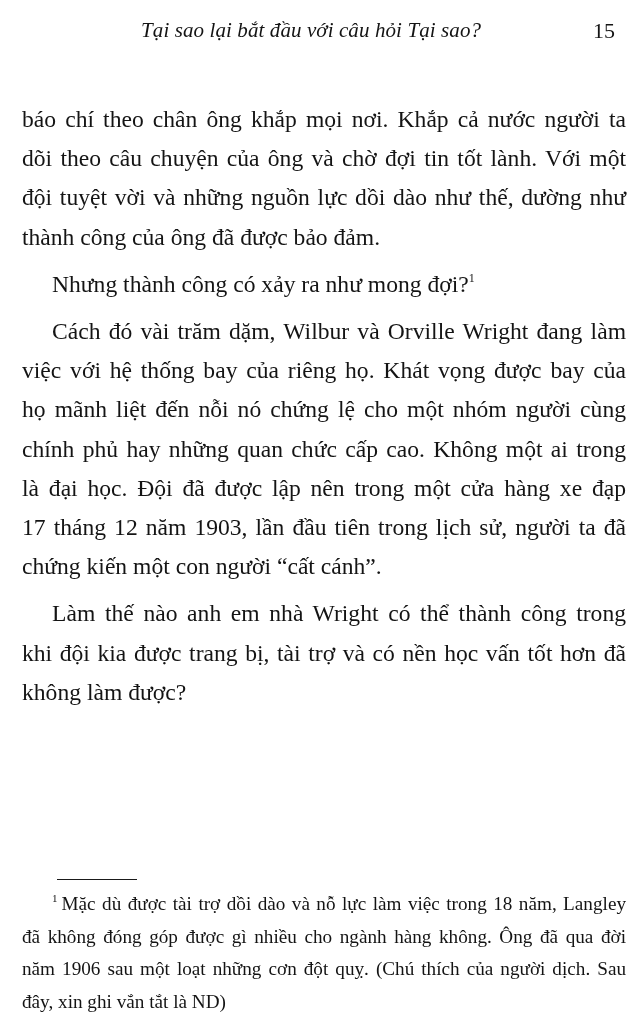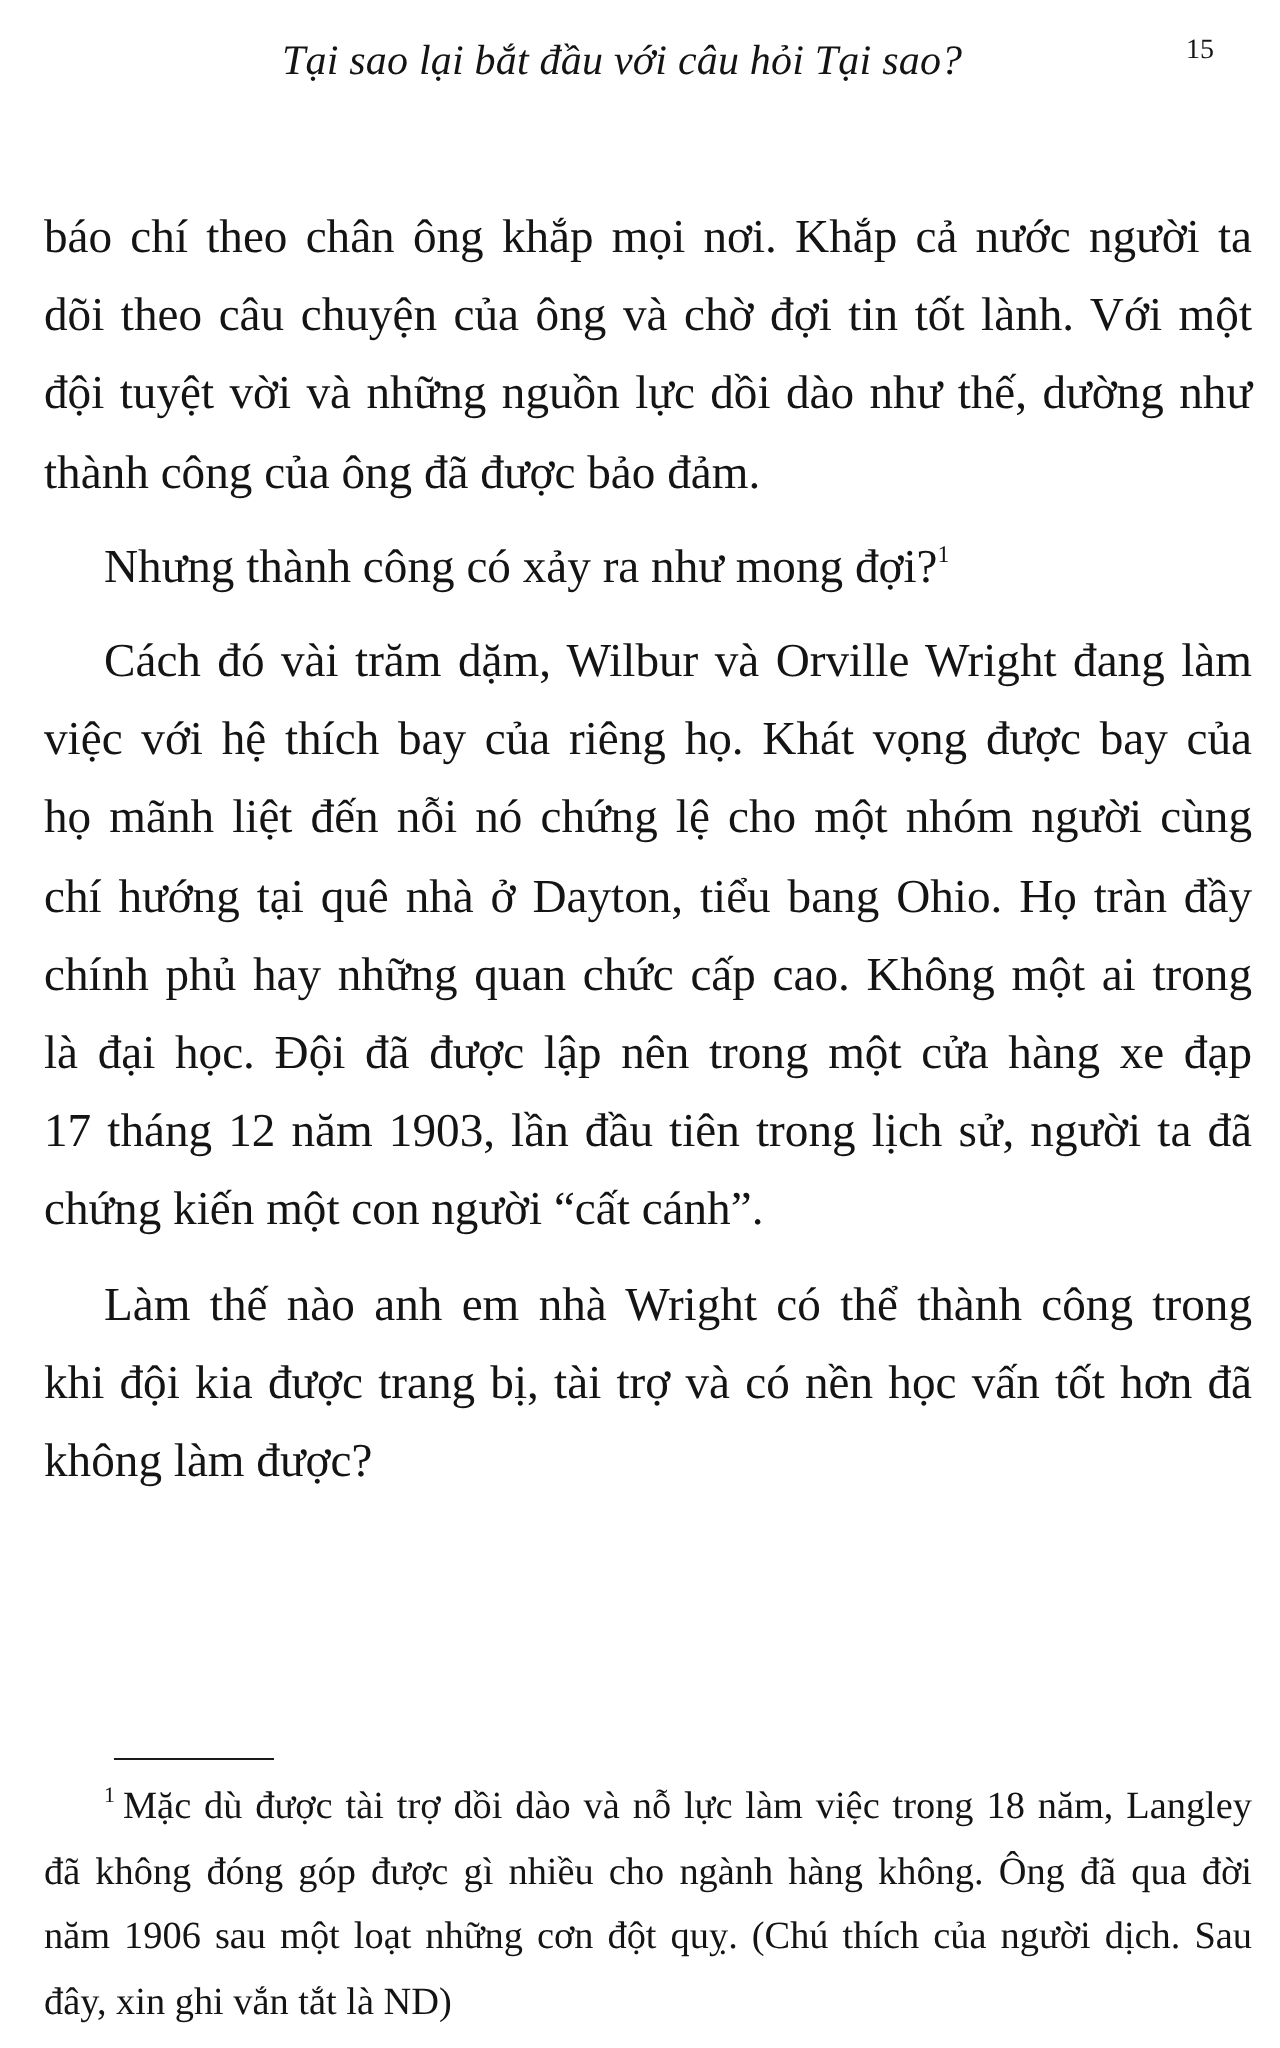--- a/index.html
+++ b/index.html
@@ -33,21 +33,21 @@
       left: 141px;
       top: 8px;
       font-style: italic;
       font-size: 21px;
       letter-spacing: 0.1px;
     }
     .page-number {
       position: absolute;
       left: 593px;
       top: 8px;
-      font-size: 14px;
+      font-size: 22px;
       text-align: center;
     }
     .body {
       position: absolute;
       left: 22px;
       top: 73px;
       width: 604px;
       font-size: 23.6px;
       line-height: 39.2px;
       margin-top: 27px;
@@ -114,23 +114,22 @@
       <span class="line">đội tuyệt vời và những nguồn lực dồi dào như thế, dường như</span>
       <span class="line last">thành công của ông đã được bảo đảm.</span>
     </div>
 
     <div class="para">
       <span class="line last indent"><span>Nhưng thành công có xảy ra như mong đợi?</span><sup class="fnref">1</sup></span>
     </div>
 
     <div class="para">
       <span class="line indent">Cách đó vài trăm dặm, Wilbur và Orville Wright đang làm</span>
-      <span class="line">việc với hệ thích bay của riêng họ. Khát vọng được bay của</span>
+      <span class="line">việc với hệ thống bay của riêng họ. Khát vọng được bay của</span>
       <span class="line">họ mãnh liệt đến nỗi nó chứng lệ cho một nhóm người cùng</span>
-      <span class="line">chí hướng tại quê nhà ở Dayton, tiểu bang Ohio. Họ tràn đầy</span>
       <span class="line">chính phủ hay những quan chức cấp cao. Không một ai trong</span>
       <span class="line">là đại học. Đội đã được lập nên trong một cửa hàng xe đạp</span>
       <span class="line">17 tháng 12 năm 1903, lần đầu tiên trong lịch sử, người ta đã</span>
       <span class="line last">chứng kiến một con người “cất cánh”.</span>
     </div>
 
     <div class="para">
       <span class="line indent">Làm thế nào anh em nhà Wright có thể thành công trong</span>
       <span class="line">khi đội kia được trang bị, tài trợ và có nền học vấn tốt hơn đã</span>
       <span class="line last">không làm được?</span>

